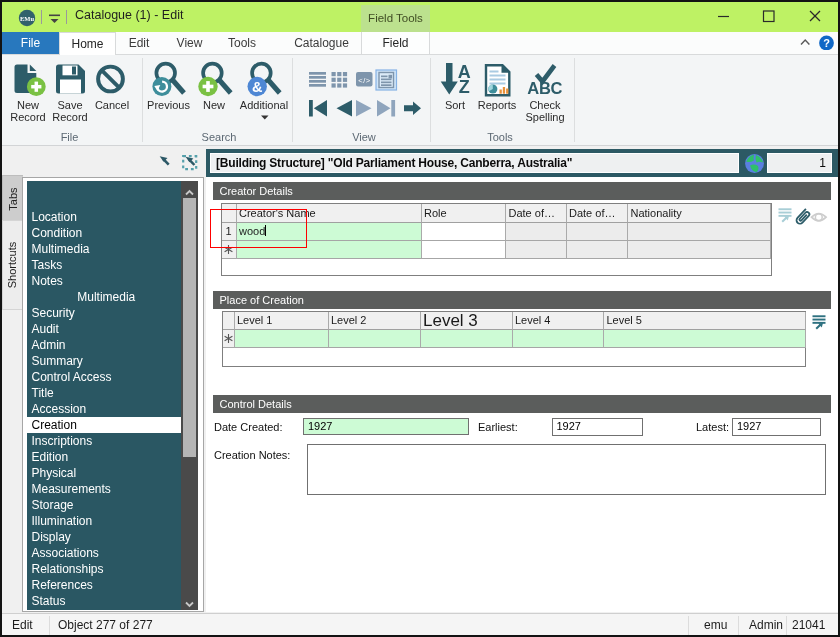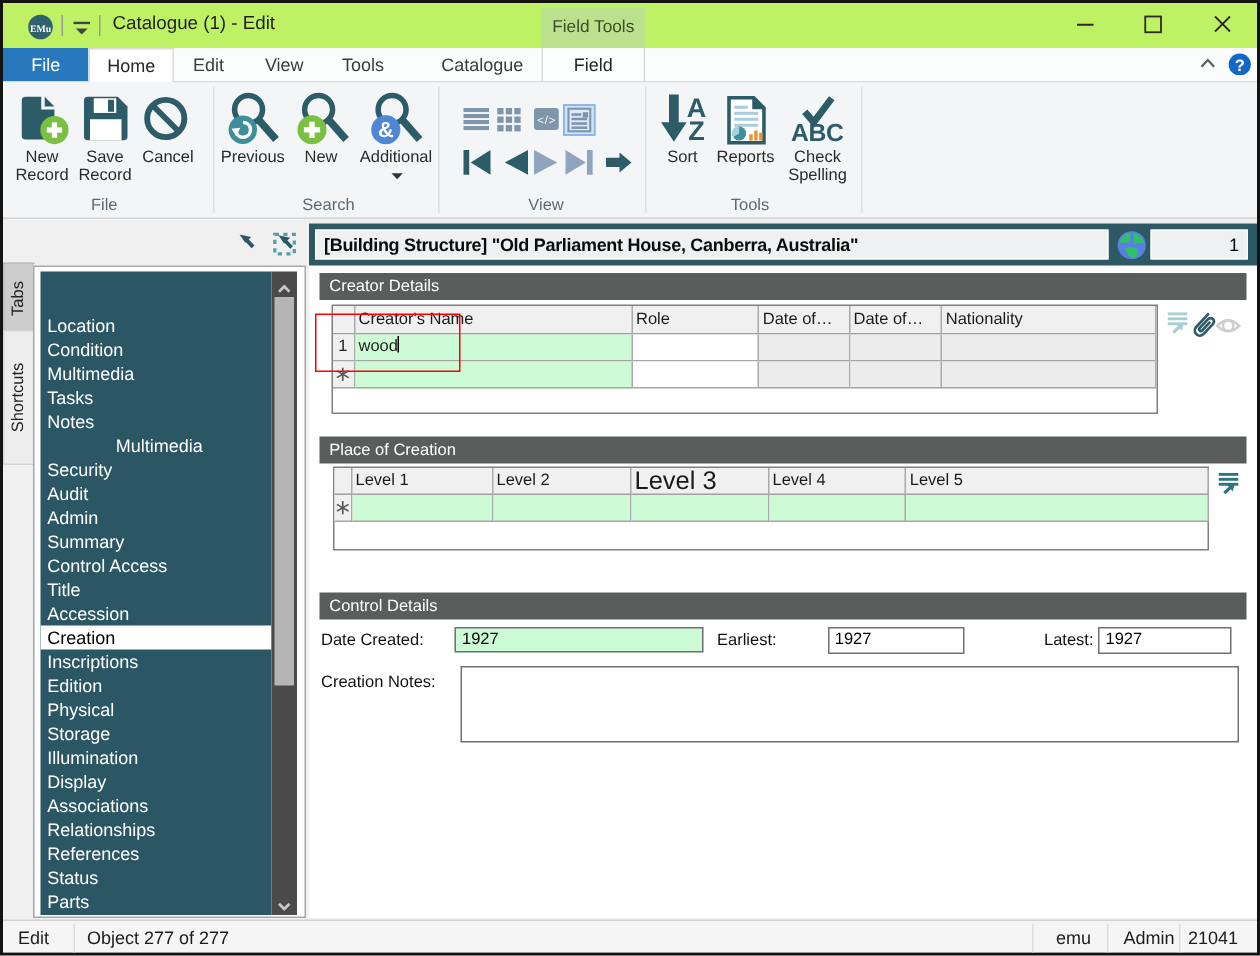--- a/index.html
+++ b/index.html
@@ -225,20 +225,21 @@
       <div style="height:16px;line-height:16px;padding-left:5px;">Audit</div>
       <div style="height:16px;line-height:16px;padding-left:5px;">Admin</div>
       <div style="height:16px;line-height:16px;padding-left:5px;">Summary</div>
       <div style="height:16px;line-height:16px;padding-left:5px;">Control Access</div>
       <div style="height:16px;line-height:16px;padding-left:5px;">Title</div>
       <div style="height:16px;line-height:16px;padding-left:5px;">Accession</div>
       <div style="height:16px;line-height:16px;padding-left:5px;background:#fff;color:#000;">Creation</div>
       <div style="height:16px;line-height:16px;padding-left:5px;">Inscriptions</div>
       <div style="height:16px;line-height:16px;padding-left:5px;">Edition</div>
       <div style="height:16px;line-height:16px;padding-left:5px;">Physical</div>
+      <div style="height:16px;line-height:16px;padding-left:5px;">Measurements</div>
       <div style="height:16px;line-height:16px;padding-left:5px;">Storage</div>
       <div style="height:16px;line-height:16px;padding-left:5px;">Illumination</div>
       <div style="height:16px;line-height:16px;padding-left:5px;">Display</div>
       <div style="height:16px;line-height:16px;padding-left:5px;">Associations</div>
       <div style="height:16px;line-height:16px;padding-left:5px;">Relationships</div>
       <div style="height:16px;line-height:16px;padding-left:5px;">References</div>
       <div style="height:16px;line-height:16px;padding-left:5px;">Status</div>
       <div style="height:16px;line-height:16px;padding-left:5px;">Parts</div>
       <div style="height:16px;line-height:16px;padding-left:5px;">Accession</div>
     </div>

